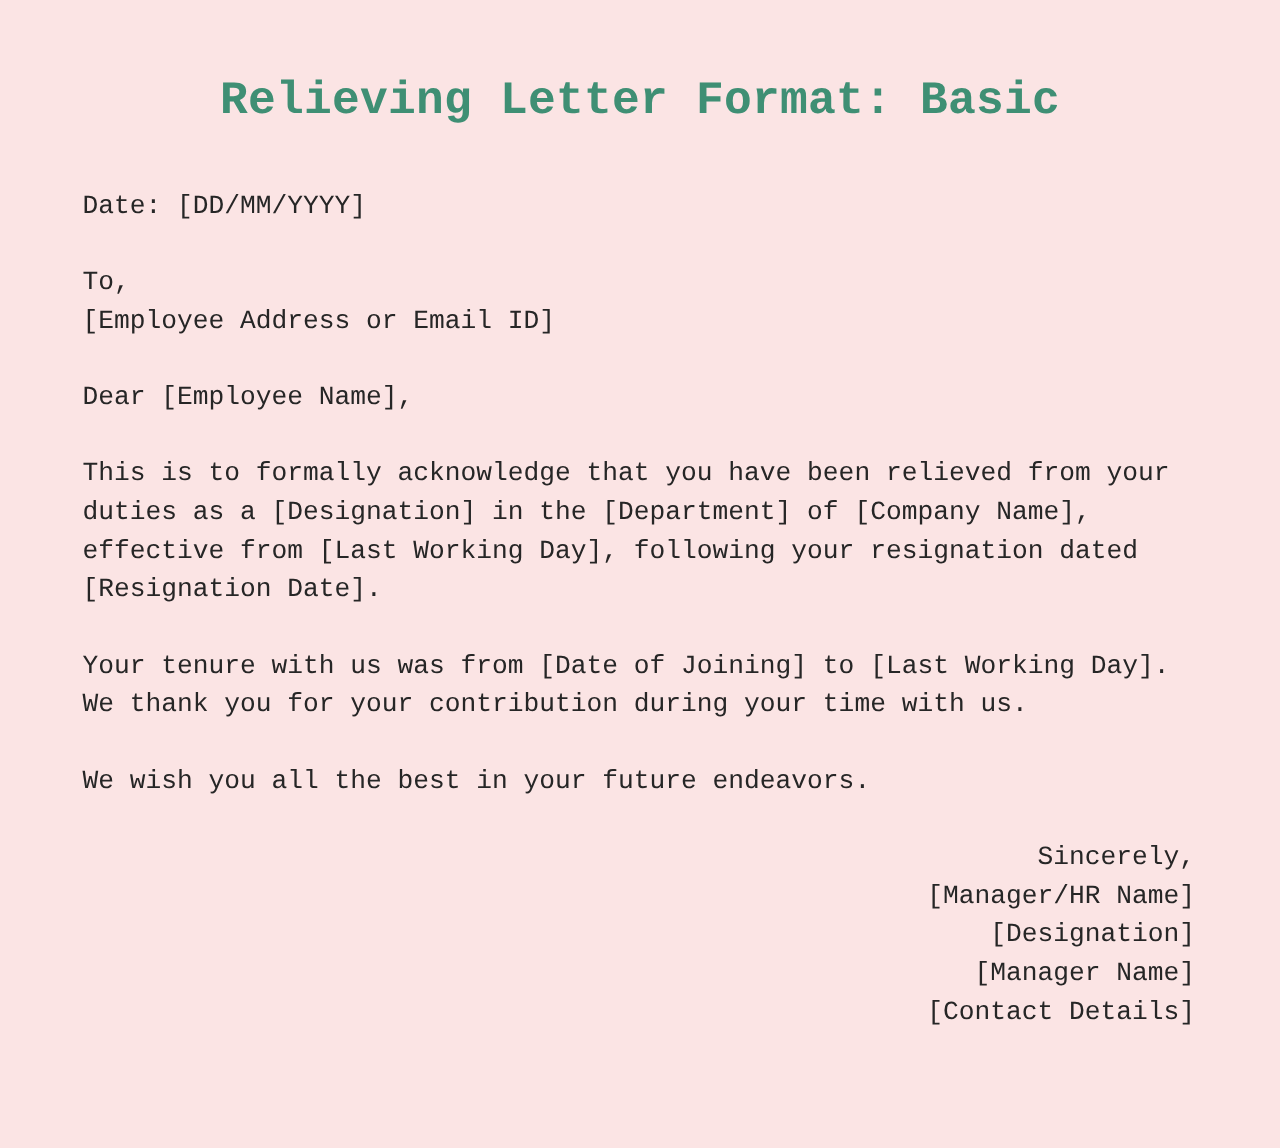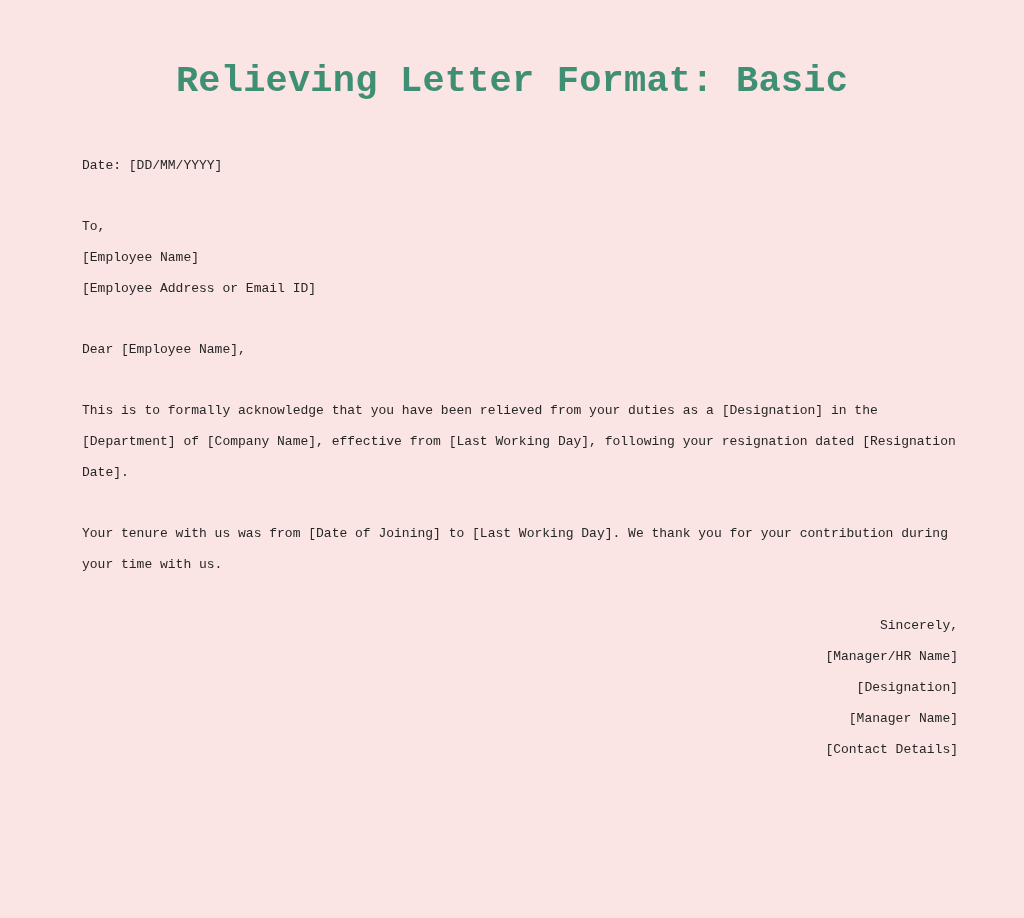--- a/index.html
+++ b/index.html
@@ -28,23 +28,23 @@
     font-size: 37px;
     font-weight: bold;
     letter-spacing: 0.2px;
     margin: 14px 0 0 0;
     line-height: 1.25;
   }
   .body-block {
     margin-top: 46px;
   }
   .para {
-    font-size: 13px;
+    font-size: 21px;
     line-height: 31px;
-    margin: 0 0 30px 16px;
+    margin: 0 0 30px 0;
     max-width: 890px;
     color: #262626;
   }
   .line {
     display: block;
   }
   .para:last-child {
     margin-bottom: 0;
     text-align: right;
   }
@@ -55,31 +55,31 @@
 <div class="page">
 
   <h1 class="doc-title">Relieving Letter Format: Basic</h1>
 
   <div class="body-block">
 
     <p class="para">Date: [DD/MM/YYYY]</p>
 
     <p class="para">
       <span class="line">To,</span>
-      <span class="line">[Employee Name]</span>
       <span class="line">[Employee Address or Email ID]</span>
     </p>
 
 
     <p class="para">Dear [Employee Name],</p>
 
     <p class="para">This is to formally acknowledge that you have been relieved from your duties as a [Designation] in the [Department] of [Company Name], effective from [Last Working Day], following your resignation dated [Resignation Date].</p>
 
     <p class="para">Your tenure with us was from [Date of Joining] to [Last Working Day]. We thank you for your contribution during your time with us.</p>
 
+    <p class="para">We wish you all the best in your future endeavors.</p>
 
     <p class="para">
       <span class="line">Sincerely,</span>
       <span class="line">[Manager/HR Name]</span>
       <span class="line">[Designation]</span>
       <span class="line">[Manager Name]</span>
       <span class="line">[Contact Details]</span>
     </p>
 
   </div>

